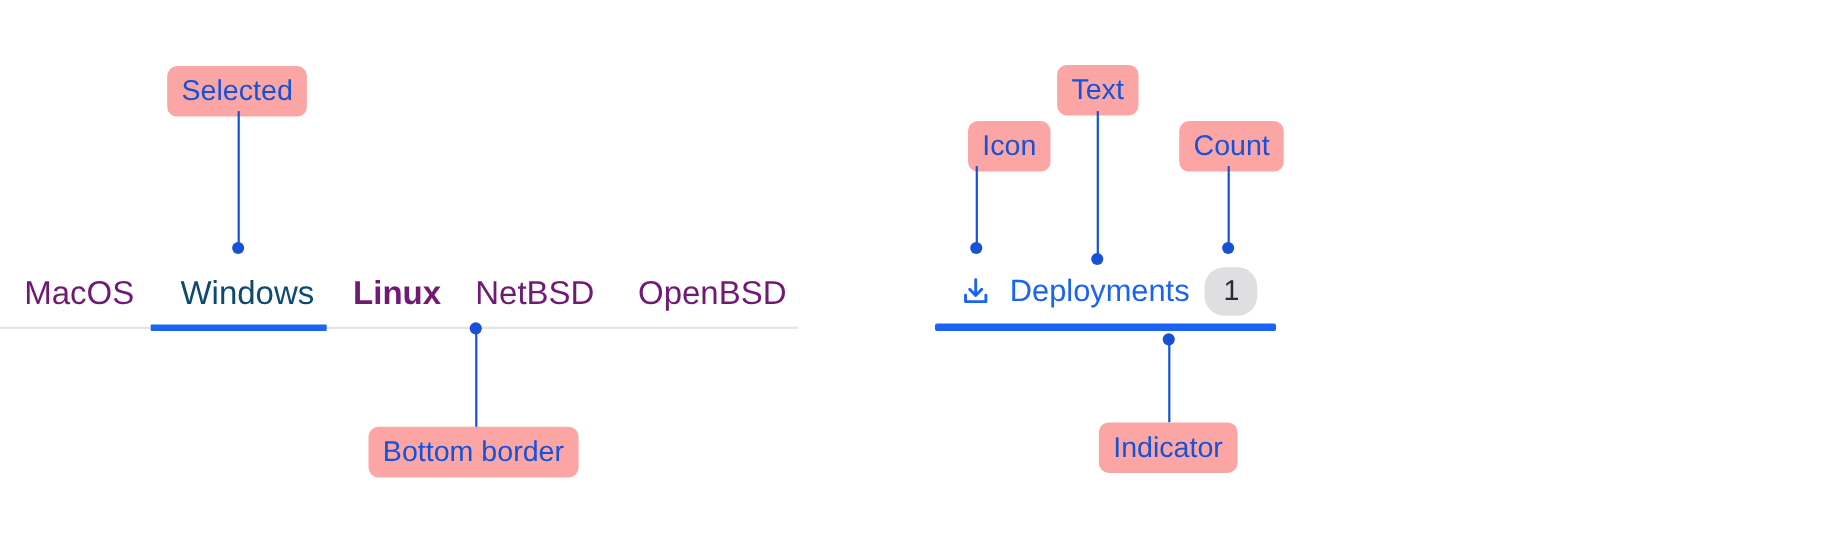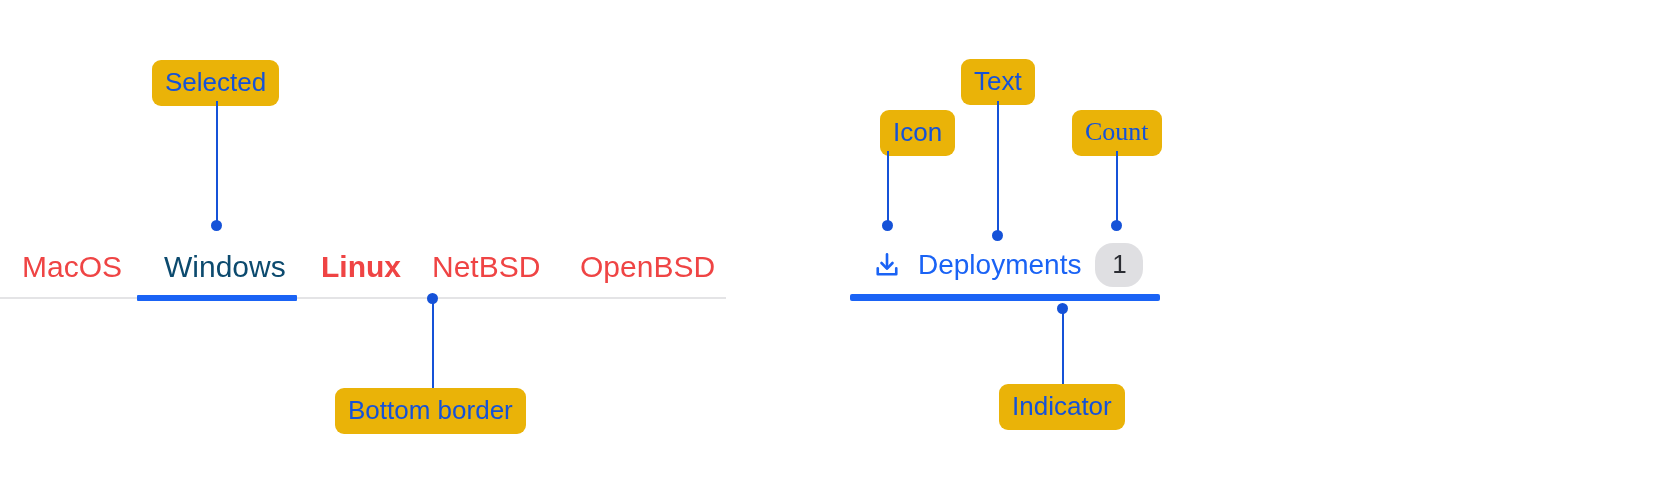--- a/index.html
+++ b/index.html
@@ -16,21 +16,21 @@
     position: relative;
     width: 1672px;
     height: 486px;
     background: #ffffff;
     overflow: hidden;
   }
 
   
   .anno-pill {
     position: absolute;
-    background: #eab308;
+    background: #fca5a5;
     color: #1552d8;
     font-size: 26px;
     line-height: 1;
     padding: 9px 13px 11px 13px;
     border-radius: 9px;
     white-space: nowrap;
     font-family: "Liberation Sans", sans-serif;
   }
   .anno-line {
     position: absolute;
@@ -59,21 +59,21 @@
     top: 52px;
     width: 726px;
     height: 2px;
     background: #e4e4e6;
   }
   .tab-item {
     position: absolute;
     top: 0;
     font-size: 30px;
     line-height: 44px;
-    color: #ef4444;
+    color: #701a75;
     white-space: nowrap;
     font-family: "Liberation Sans", sans-serif;
   }
   .tab-item.active {
     color: #0c4a6e;
   }
   .tab-underline {
     position: absolute;
     top: 50px;
     height: 6px;
@@ -163,21 +163,21 @@
   <div class="anno-pill" style="left:335px; top:388px;">Bottom border</div>
 
   <div class="anno-pill" style="left:880px; top:110px;">Icon</div>
   <div class="anno-line" style="left:887px; top:151px; height:73px;"></div>
   <div class="anno-dot" style="left:882px; top:220px;"></div>
 
   <div class="anno-pill" style="left:961px; top:59px;">Text</div>
   <div class="anno-line" style="left:997px; top:101px; height:133px;"></div>
   <div class="anno-dot" style="left:992px; top:230px;"></div>
 
-  <div class="anno-pill" style="left:1072px; top:110px;font-family:Liberation Serif, serif;">Count</div>
+  <div class="anno-pill" style="left:1072px; top:110px;">Count</div>
   <div class="anno-line" style="left:1116px; top:151px; height:73px;"></div>
   <div class="anno-dot" style="left:1111px; top:220px;"></div>
 
   <div id="right-tab">
     <div class="tab-inner">
       <svg class="dl-icon" viewBox="0 0 24 24" fill="none" stroke="#1a63f5" stroke-width="2.1" stroke-linecap="round" stroke-linejoin="round">
         <path d="M12 3.5 L12 14.5"></path>
         <path d="M7.6 10.4 L12 14.9 L16.4 10.4"></path>
         <path d="M4.6 14.6 L4.6 19.4 L19.4 19.4 L19.4 14.6"></path>
       </svg>

